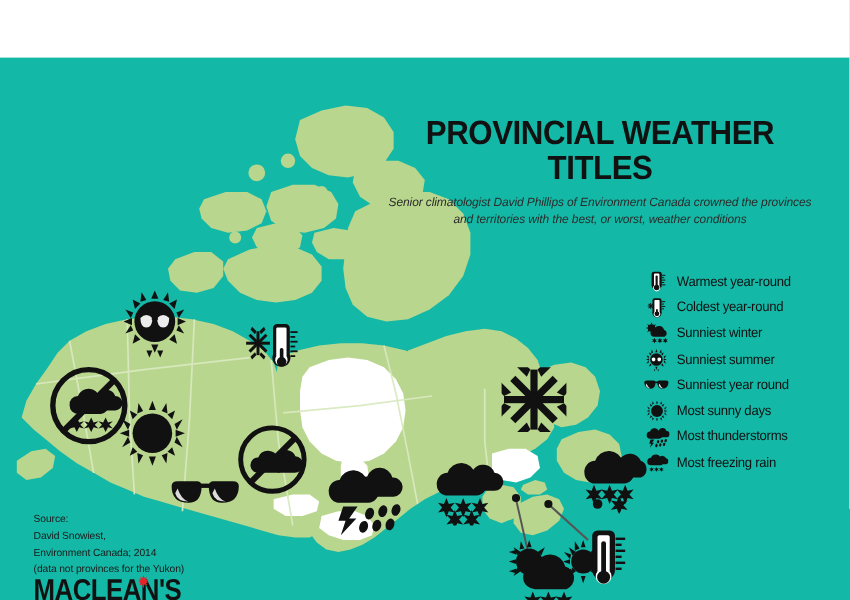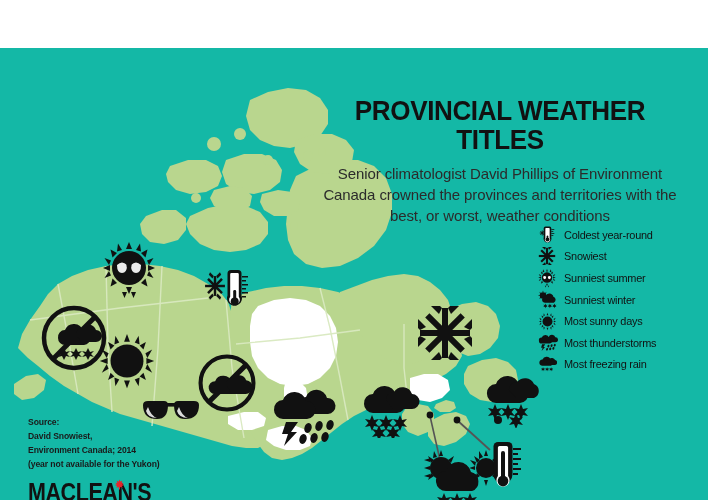--- a/index.html
+++ b/index.html
@@ -17,41 +17,41 @@
 
   
   #header{position:absolute;left:300px;top:48px;width:400px;text-align:center;}
   #title{
     font-family:"Liberation Sans Narrow","Liberation Sans",sans-serif;
     font-weight:bold;font-size:28px;letter-spacing:-0.4px;
     color:#111;line-height:1.05;margin:0 0 8px 0;
     transform:scaleX(0.93);transform-origin:center;
   }
   #subtitle{
-    font-size:15px;line-height:1.42;color:#2b2b2b;margin:0 auto;
-    width:360px;letter-spacing:-0.1px;
+    font-size:10px;line-height:1.42;color:#2b2b2b;margin:0 auto;
+    width:360px;letter-spacing:-0.1px;font-style:italic;
   }
 
   
   #legend{position:absolute;left:534px;top:176px;width:172px;}
   .legend-row{
     display:flex;align-items:center;height:21.6px;
   }
   .legend-ico{
     width:26px;min-width:26px;height:21px;display:flex;
     align-items:center;justify-content:center;margin-right:4px;
   }
   .legend-ico svg{display:block;}
   .legend-label{
     font-size:11.4px;color:#111;white-space:nowrap;letter-spacing:-0.25px;
     transform:scaleX(0.96);transform-origin:left center;
   }
 
   
-  #source{position:absolute;left:28px;top:368px;width:180px;font-weight:bold;}
+  #source{position:absolute;left:28px;top:378px;width:180px;}
   #source p{margin:0;font-size:8.6px;line-height:1.62;color:#1a1a1a;letter-spacing:-0.1px;}
 
   
   #logo{position:absolute;left:28px;top:432px;display:flex;align-items:flex-start;}
   #logo-text{
     font-family:"Liberation Sans Narrow","Liberation Sans",sans-serif;
     font-weight:bold;font-size:25px;letter-spacing:-0.5px;color:#111;
     transform:scaleX(0.86);transform-origin:left bottom;line-height:1;
   }
   .leaf{position:absolute;left:86px;top:-1px;width:11px;height:11px;}
@@ -447,20 +447,38 @@
     </svg>
   </div>
 
   <div id="header">
     <h1 id="title">PROVINCIAL WEATHER TITLES</h1>
     <p id="subtitle">Senior climatologist David Phillips of Environment Canada crowned the provinces and territories with the best, or worst, weather conditions</p>
   </div>
 
   <div id="legend">
 
+    <div class="legend-row">
+      <span class="legend-ico">
+        <svg width="17" height="19" viewBox="0 0 30 38">
+            <g fill="#111">
+          <path d="M10,3 h9 a4,4 0 0 1 4,4 v18 a8.5,8.5 0 1 1 -17,0 v-18 A4,4 0 0 1 10,3 Z"></path>
+          <path d="M11.4,6 h6.2 a1.4,1.4 0 0 1 1.4,1.4 v18.6 a5.8,5.8 0 1 1 -9,0 v-18.6 A1.4,1.4 0 0 1 11.4,6 Z" fill="#fff"></path>
+          <rect x="12.6" y="9" width="3.6" height="18" rx="1.8"></rect>
+              <circle cx="14.4" cy="29" r="4.6"></circle>
+          <rect x="23" y="8" width="6" height="1.6"></rect>
+              <rect x="23" y="12" width="4" height="1.6"></rect>
+          <rect x="23" y="16" width="6" height="1.6"></rect>
+              <rect x="23" y="20" width="4" height="1.6"></rect>
+          <rect x="23" y="24" width="6" height="1.6"></rect>
+        </g>
+          </svg>
+      </span>
+      <span class="legend-label">Warmest year-round</span>
+    </div>
 
     <div class="legend-row">
       <span class="legend-ico">
         <svg width="17" height="19" viewBox="0 0 30 38">
             <g fill="#111">
           <path d="M11,3 h8 a3.6,3.6 0 0 1 3.6,3.6 v18 a8,8 0 1 1 -15.2,0 v-18 A3.6,3.6 0 0 1 11,3 Z"></path>
           <path d="M12,6 h6 a1.3,1.3 0 0 1 1.3,1.3 v18.6 a5.4,5.4 0 1 1 -8.6,0 v-18.6 A1.3,1.3 0 0 1 12,6 Z" fill="#fff"></path>
           <rect x="13.4" y="21" width="3" height="7" rx="1.5"></rect>
               <circle cx="14.9" cy="29" r="4"></circle>
           <rect x="22.6" y="8" width="6" height="1.6"></rect>
@@ -472,39 +490,42 @@
                 <rect x="-14" y="-2" width="28" height="4"></rect>
           <rect x="-2" y="-14" width="4" height="28" transform="rotate(45)"></rect>
                 <rect x="-14" y="-2" width="28" height="4" transform="rotate(45)"></rect>
               </g>
         </g>
           </svg>
       </span>
       <span class="legend-label">Coldest year-round</span>
     </div>
 
-    <div class="legend-row">
-      <span class="legend-ico">
-        <svg width="18" height="18" viewBox="0 0 44 44">
-            <g fill="#111" transform="translate(22,22)">
-          <rect x="-2.6" y="-20" width="5.2" height="40"></rect>
-              <rect x="-20" y="-2.6" width="40" height="5.2"></rect>
-          <rect x="-2.6" y="-20" width="5.2" height="40" transform="rotate(45)"></rect>
-              <rect x="-20" y="-2.6" width="40" height="5.2" transform="rotate(45)"></rect>
-          <polygon points="-2.6,-20 -9,-27 -12,-22 -5,-15"></polygon>
-              <polygon points="2.6,-20 9,-27 12,-22 5,-15"></polygon>
-          <polygon points="-2.6,20 -9,27 -12,22 -5,15"></polygon>
-              <polygon points="2.6,20 9,27 12,22 5,15"></polygon>
-        </g>
-          </svg>
-      </span>
-      <span class="legend-label">Snowiest</span>
-    </div>
-
-
+
+
+
+    <div class="legend-row">
+      <span class="legend-ico">
+        <svg width="21" height="19" viewBox="0 0 46 42">
+            <g fill="#111">
+          <circle cx="13" cy="12" r="7"></circle>
+          <polygon points="13,1 14.4,5 11.6,5"></polygon>
+              <polygon points="2,12 6,10.6 6,13.4"></polygon>
+          <polygon points="5,4 9,7 7,9"></polygon>
+              <polygon points="21,4 17,7 19,9"></polygon>
+              <polygon points="5,20 9,17 7,15"></polygon>
+          <path d="M11,22 a7,7 0 0 1 7,-8 a9.5,9.5 0 0 1 18,1 a7,7 0 0 1 1,13 h-19 a7,7 0 0 1 -7,-6 Z"></path>
+          <polygon points="17,33 18.3,29.8 19.6,33 22.8,32.4 20.6,35 22.8,37.6 19.6,37 18.3,40.2 17,37 13.8,37.6 16,35 13.8,32.4"></polygon>
+          <polygon points="27,33 28.3,29.8 29.6,33 32.8,32.4 30.6,35 32.8,37.6 29.6,37 28.3,40.2 27,37 23.8,37.6 26,35 23.8,32.4"></polygon>
+          <polygon points="37,33 38.3,29.8 39.6,33 42.8,32.4 40.6,35 42.8,37.6 39.6,37 38.3,40.2 37,37 33.8,37.6 36,35 33.8,32.4"></polygon>
+        </g>
+          </svg>
+      </span>
+      <span class="legend-label">Sunniest winter</span>
+    </div>
 
     <div class="legend-row">
       <span class="legend-ico">
         <svg width="20" height="20" viewBox="0 0 46 46">
             <g fill="#111">
           <circle cx="23" cy="22" r="12"></circle>
           <polygon points="23,2 25,8 21,8"></polygon>
               <polygon points="23,42 25,36 21,36"></polygon>
           <polygon points="3,22 9,20 9,24"></polygon>
               <polygon points="43,22 37,20 37,24"></polygon>
@@ -526,38 +547,34 @@
           <polygon points="18,41 21,41 19.5,45"></polygon>
               <polygon points="25,41 28,41 26.5,45"></polygon>
         </g>
           </svg>
       </span>
       <span class="legend-label">Sunniest summer</span>
     </div>
 
     <div class="legend-row">
       <span class="legend-ico">
-        <svg width="21" height="19" viewBox="0 0 46 42">
-            <g fill="#111">
-          <circle cx="13" cy="12" r="7"></circle>
-          <polygon points="13,1 14.4,5 11.6,5"></polygon>
-              <polygon points="2,12 6,10.6 6,13.4"></polygon>
-          <polygon points="5,4 9,7 7,9"></polygon>
-              <polygon points="21,4 17,7 19,9"></polygon>
-              <polygon points="5,20 9,17 7,15"></polygon>
-          <path d="M11,22 a7,7 0 0 1 7,-8 a9.5,9.5 0 0 1 18,1 a7,7 0 0 1 1,13 h-19 a7,7 0 0 1 -7,-6 Z"></path>
-          <polygon points="17,33 18.3,29.8 19.6,33 22.8,32.4 20.6,35 22.8,37.6 19.6,37 18.3,40.2 17,37 13.8,37.6 16,35 13.8,32.4"></polygon>
-          <polygon points="27,33 28.3,29.8 29.6,33 32.8,32.4 30.6,35 32.8,37.6 29.6,37 28.3,40.2 27,37 23.8,37.6 26,35 23.8,32.4"></polygon>
-          <polygon points="37,33 38.3,29.8 39.6,33 42.8,32.4 40.6,35 42.8,37.6 39.6,37 38.3,40.2 37,37 33.8,37.6 36,35 33.8,32.4"></polygon>
-        </g>
-          </svg>
-      </span>
-      <span class="legend-label">Sunniest winter</span>
-    </div>
-
+        <svg width="22" height="13" viewBox="0 0 46 26">
+            <g fill="#111">
+          <path d="M2,7 q0,-3.4 4,-3.4 h12 q3.4,0 3.4,3.4 q0,11 -8.4,11 q-11,0 -11,-11 Z"></path>
+          <path d="M24.6,7 q0,-3.4 3.4,-3.4 h12 q4,0 4,3.4 q0,11 -11,11 q-8.4,0 -8.4,-11 Z"></path>
+          <rect x="19" y="5.6" width="7" height="2.8"></rect>
+          <g fill="#fff" opacity="0.85">
+                <path d="M6,9 q2.2,7 6.8,8.4 q-7,0 -8.4,-5.4 Z"></path>
+                <path d="M28.6,9 q2.2,7 6.8,8.4 q-7,0 -8.4,-5.4 Z"></path>
+              </g>
+        </g>
+          </svg>
+      </span>
+      <span class="legend-label">Sunniest year round</span>
+    </div>
 
     <div class="legend-row">
       <span class="legend-ico">
         <svg width="19" height="19" viewBox="0 0 44 44">
             <g fill="#111">
           <circle cx="22" cy="22" r="11.5"></circle>
           <polygon points="22,2 24,7.5 20,7.5"></polygon>
               <polygon points="22,42 24,36.5 20,36.5"></polygon>
           <polygon points="2,22 7.5,20 7.5,24"></polygon>
               <polygon points="42,22 36.5,20 36.5,24"></polygon>
@@ -613,21 +630,21 @@
       </span>
       <span class="legend-label">Most freezing rain</span>
     </div>
 
   </div>
 
   <div id="source">
     <p>Source:</p>
     <p>David Snowiest,</p>
     <p>Environment Canada; 2014</p>
-    <p>(year not available for the Yukon)</p>
+    <p>(data not provinces for the Yukon)</p>
   </div>
 
   <div id="logo">
     <span id="logo-text">MACLEAN'S</span>
     <svg class="leaf" viewBox="0 0 24 24">
       <path d="M12,1 L14,6 L18,4 L16.5,9 L21,8 L18,12 L22,13 L17,15 L19,19 L13.5,17.5 L13,23 L11,23 L10.5,17.5 L5,19 L7,15 L2,13 L6,12 L3,8 L7.5,9 L6,4 L10,6 Z" fill="#e8242a"></path>
     </svg>
   </div>
 
 </div>

